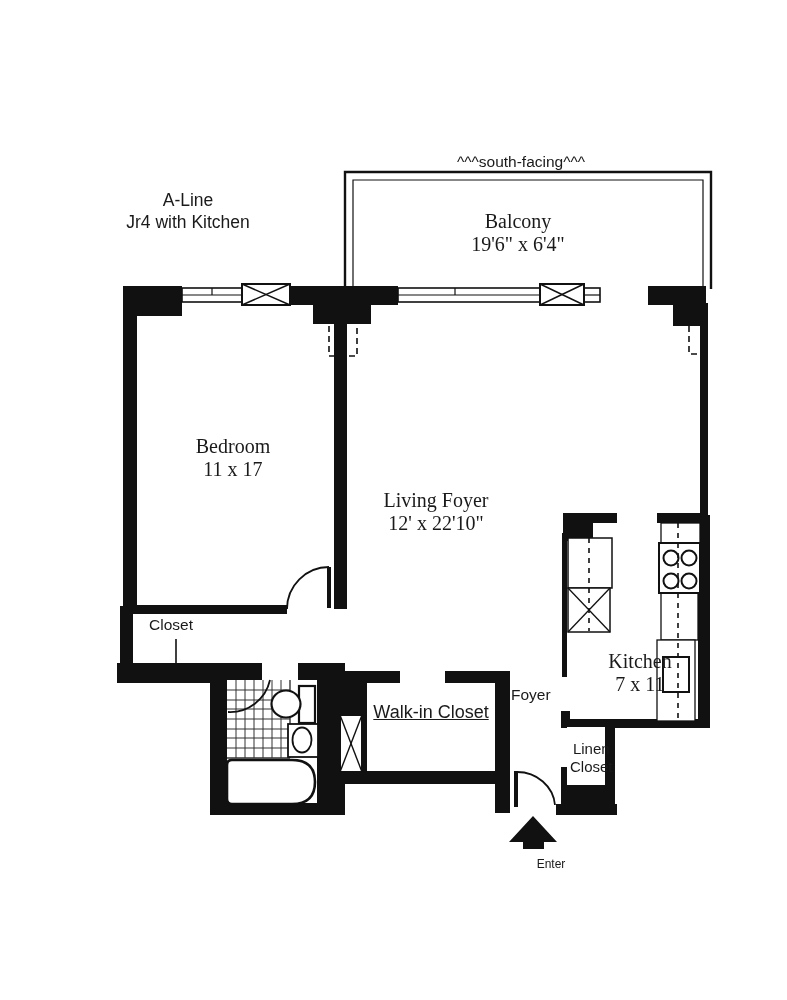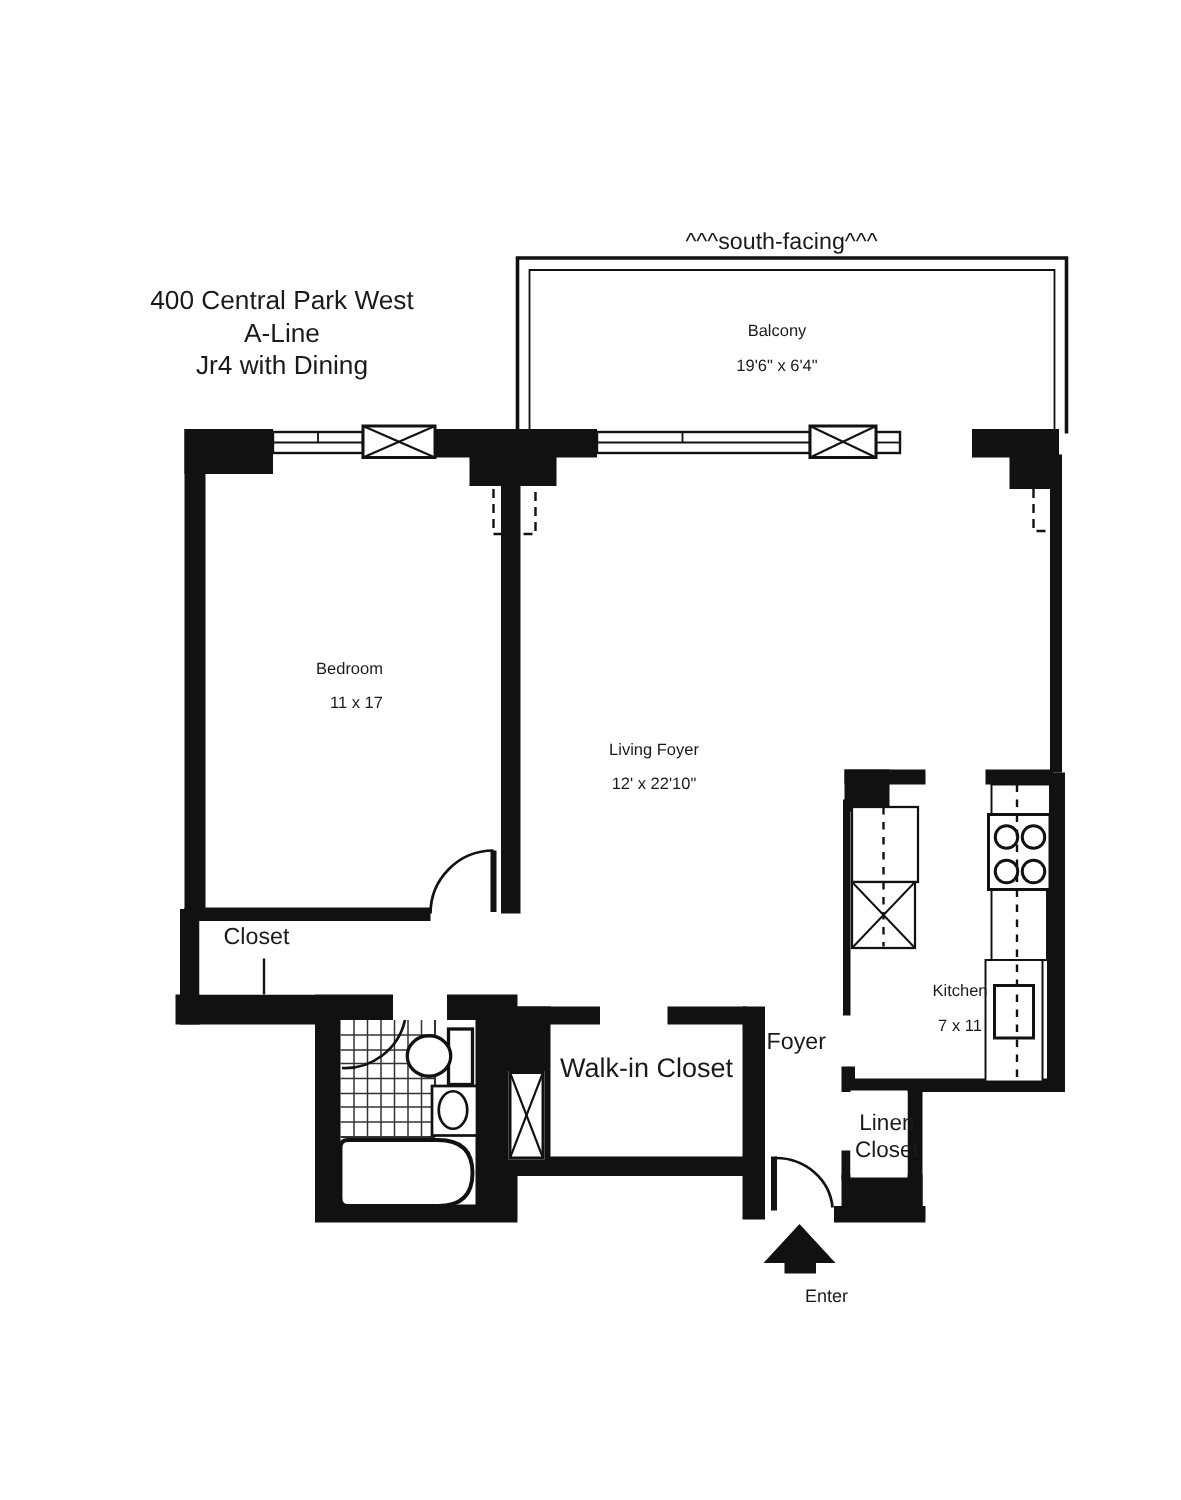--- a/index.html
+++ b/index.html
@@ -1,21 +1,21 @@
 <!DOCTYPE html>
 <html><head>
 <meta charset="utf-8">
 <style>
   html,body{margin:0;padding:0;background:#fff;}
   .canvas{position:relative;width:787px;height:1000px;background:#ffffff;overflow:hidden;
           font-family:"Liberation Sans", sans-serif;color:#1a1a1a;}
   .canvas svg{position:absolute;left:0;top:0;}
   .lbl{position:absolute;line-height:1.0;}
   .ctr{transform:translateX(-50%);text-align:center;}
-  .t17{font-size:11px;line-height:23px;}
+  .t17{font-size:20px;line-height:23px;font-family:Liberation Serif, serif;}
   .t15{font-size:15.5px;line-height:18px;}
   .title{font-size:17.5px;line-height:21.5px;}
   .wic{font-size:18px;}
   .linen{font-size:15px;line-height:17.5px;}
   .enter{font-size:12px;}
 </style>
 </head>
 <body>
 
 <div class="canvas">
@@ -171,51 +171,50 @@
   <line x1="176" y1="639" x2="176" y2="663" stroke="#111" stroke-width="1.6"></line>
   <g>
     <rect x="514" y="771" width="4" height="36" fill="#111"></rect>
     <path d="M517,772 A38,36 0 0 1 555,805" fill="none" stroke="#111" stroke-width="1.8"></path>
   </g>
 
   <path d="M533,816 L557,842 H544 V849 H523 V842 H509 Z" fill="#111" stroke="none"></path>
 </svg>
 
 <div class="lbl title ctr" style="left:188px;top:190px;">
-  <div>400 Central Park West</div>
   <div>A-Line</div>
-  <div>Jr4 with Dining</div>
+  <div>Jr4 with Kitchen</div>
 </div>
 
 <div class="lbl t15 ctr" style="left:521px;top:153px;">^^^south-facing^^^</div>
 
 <div class="lbl t17 ctr" style="left:518px;top:210px;">
   <div>Balcony</div>
   <div>19'6" x 6'4"</div>
 </div>
 
-<div class="lbl t17 ctr" style="left:233px;top:435px;text-align:right;">
+<div class="lbl t17 ctr" style="left:233px;top:435px;">
   <div>Bedroom</div>
   <div>11 x 17</div>
 </div>
 
 <div class="lbl t17 ctr" style="left:436px;top:489px;">
   <div>Living Foyer</div>
   <div>12' x 22'10"</div>
 </div>
 
 
 <div class="lbl t17 ctr" style="left:640px;top:650px;">
   <div>Kitchen</div>
   <div>7 x 11</div>
 </div>
 
 <div class="lbl t15 ctr" style="left:171px;top:616px;">Closet</div>
 
-<div class="lbl wic ctr" style="left:431px;top:703px;">Walk-in Closet</div>
+<div class="lbl wic ctr" style="left:431px;top:703px;text-decoration:underline;">Walk-in Closet</div>
 
 <div class="lbl t15" style="left:511px;top:686px;">Foyer</div>
 
 <div class="lbl linen" style="left:570px;top:740px;text-align:center;">
   <div>Linen</div>
   <div>Closet</div>
 </div>
 
 <div class="lbl enter ctr" style="left:551px;top:858px;">Enter</div>
 

